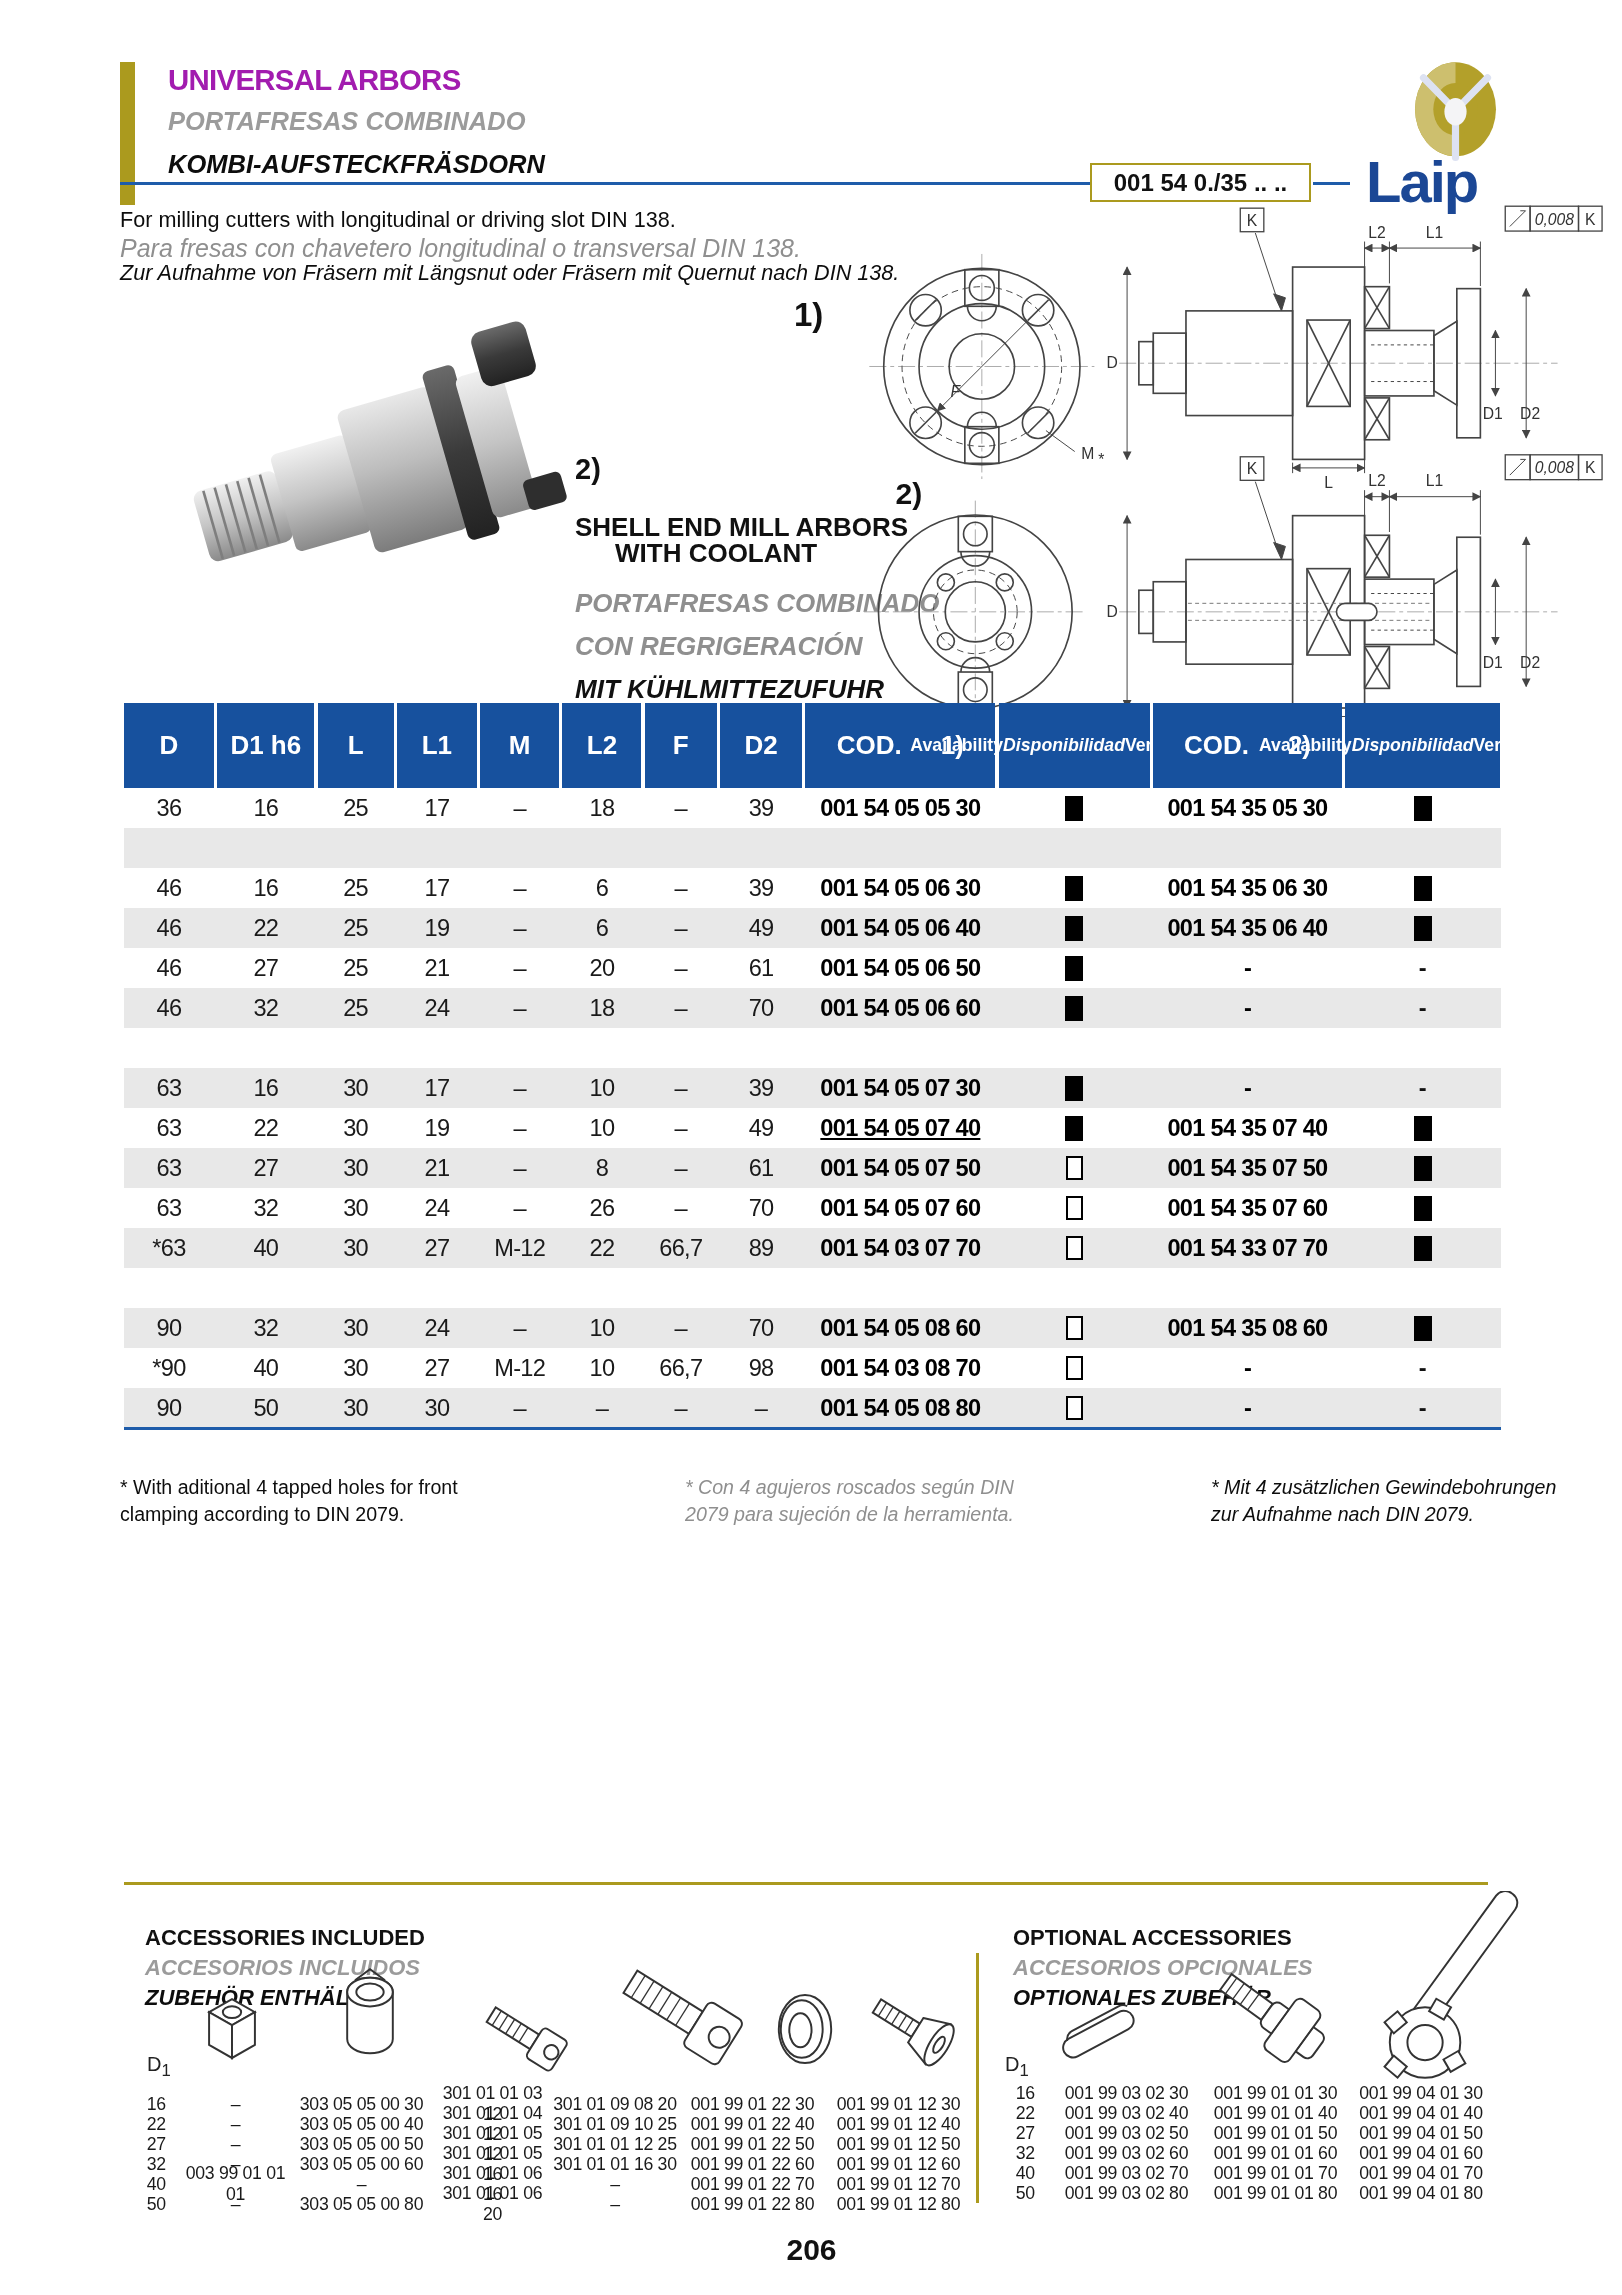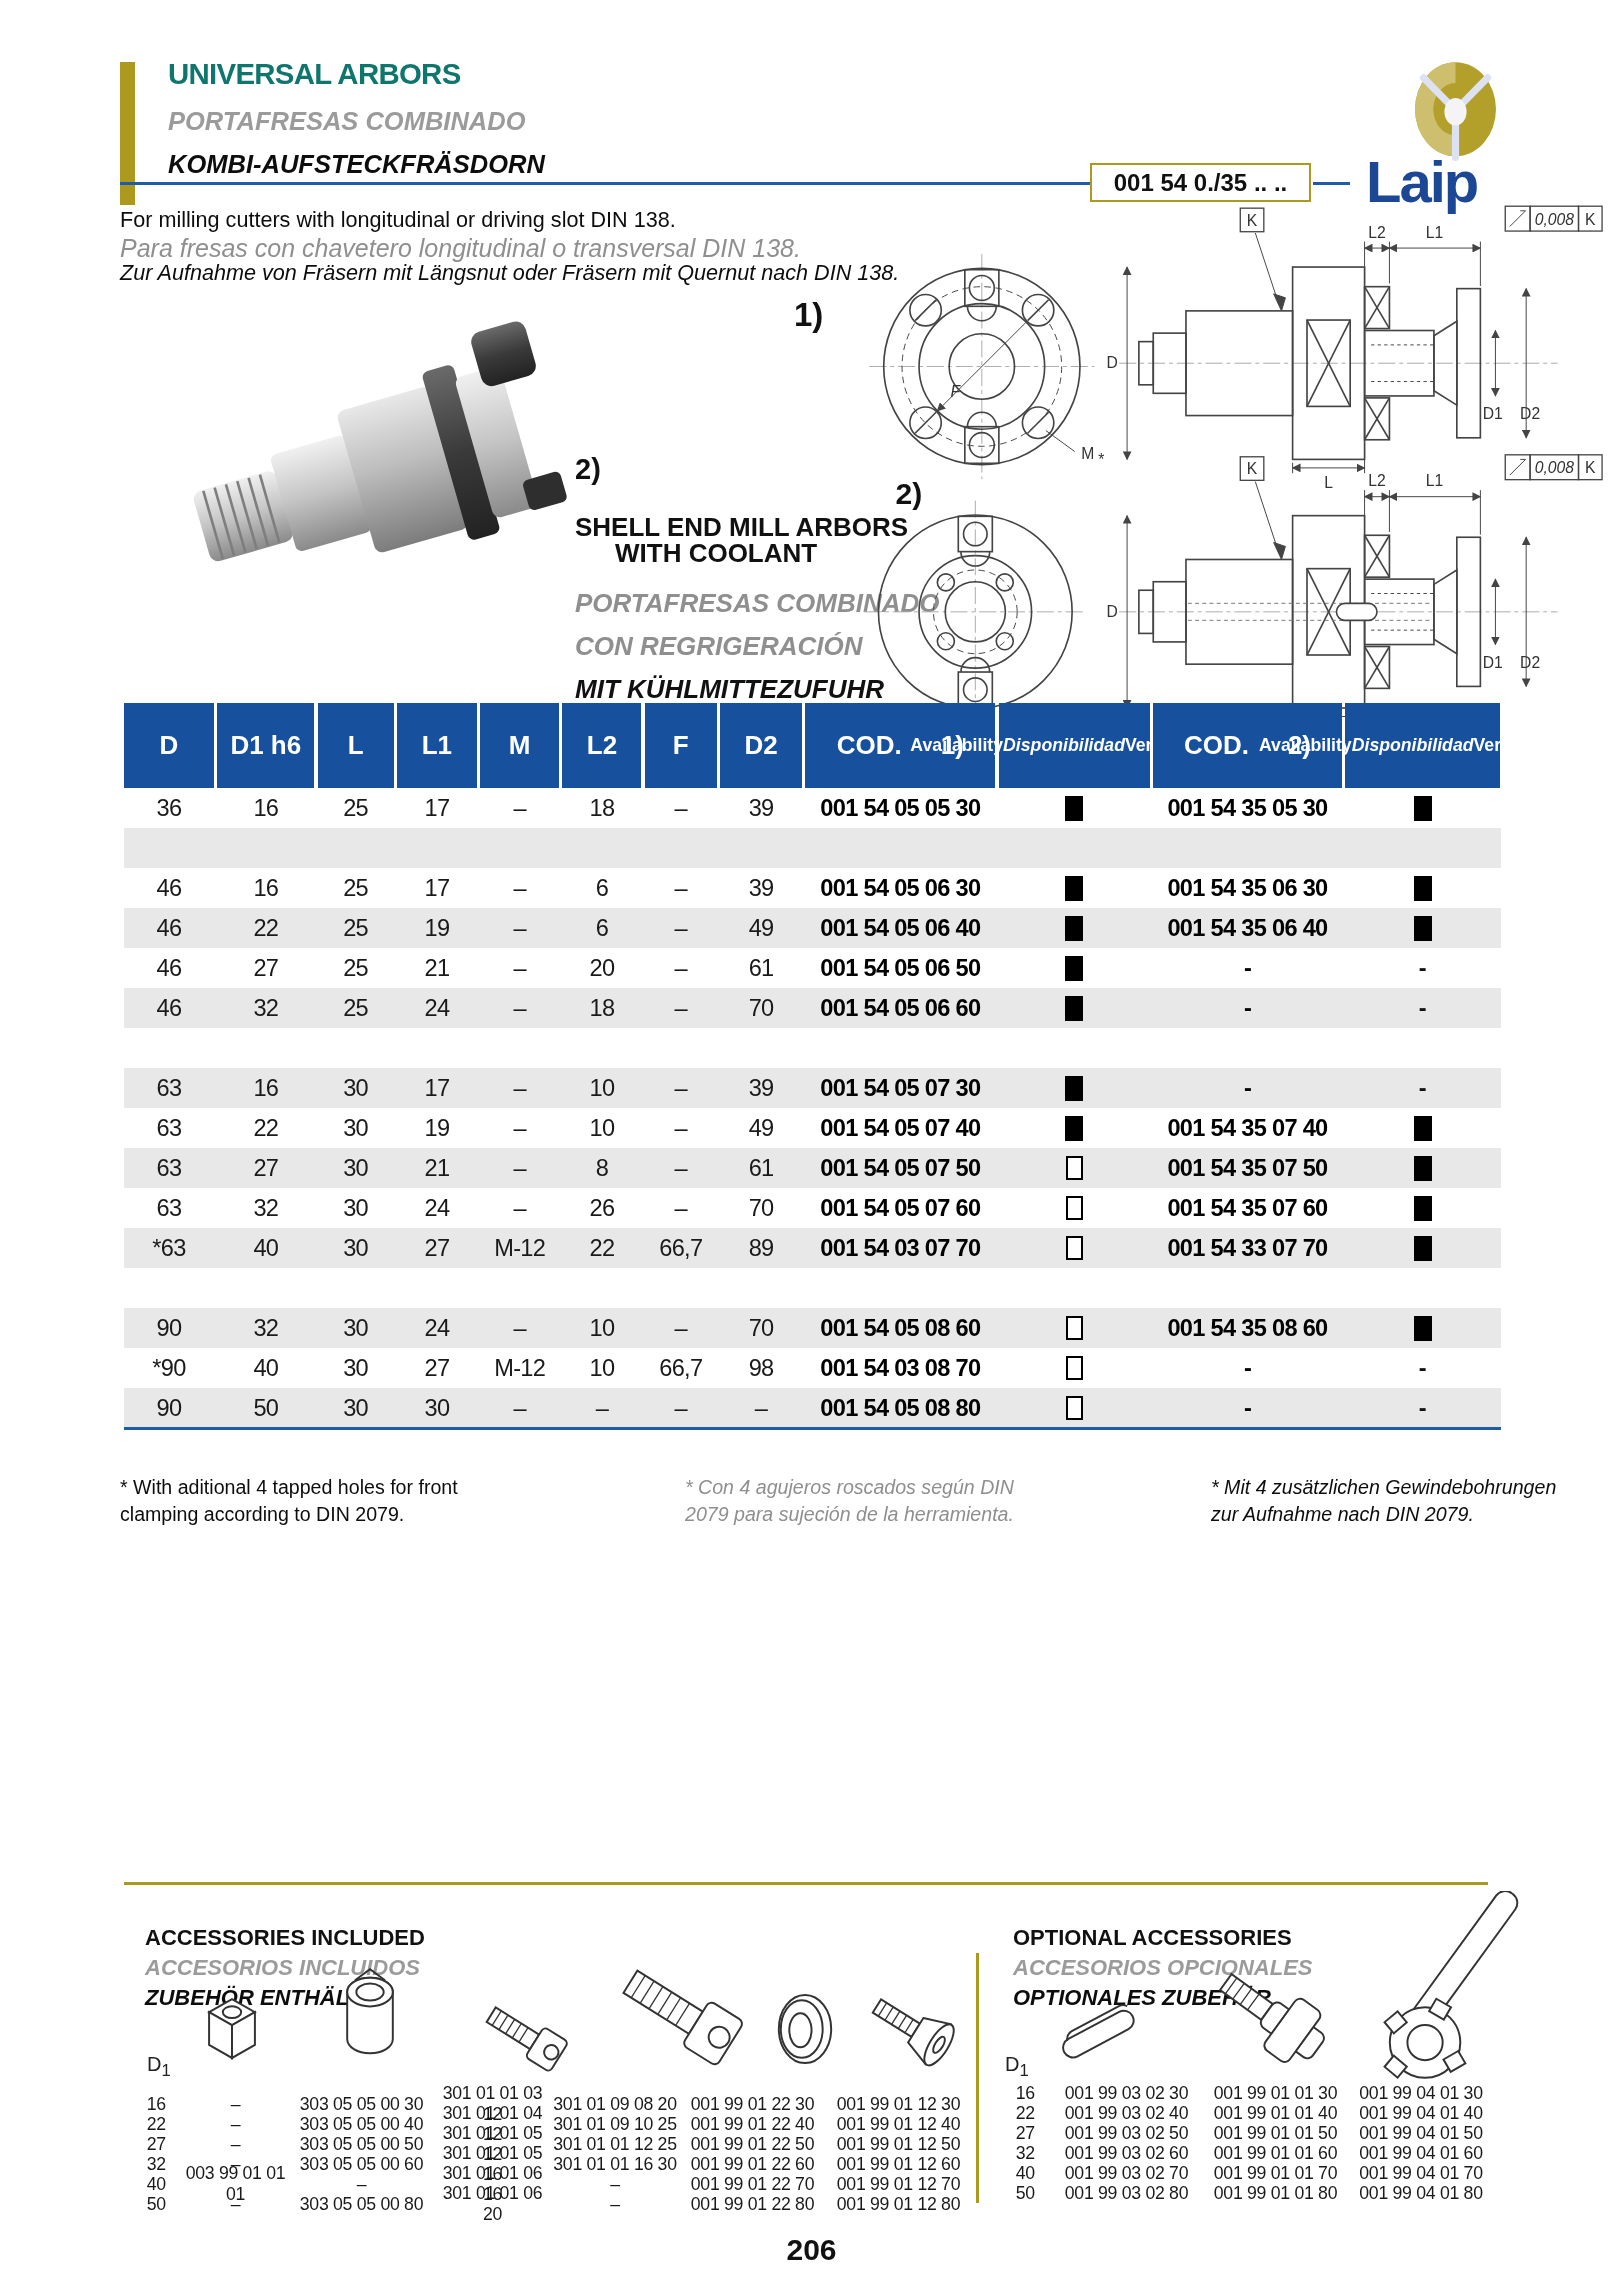--- a/index.html
+++ b/index.html
@@ -3,21 +3,21 @@
 <meta charset="utf-8">
 <style>
   html,body{margin:0;padding:0;background:#888;}
   #page{position:relative;width:1623px;height:2295px;background:#ffffff;
         font-family:"Liberation Sans",sans-serif;color:#111;overflow:hidden;}
   [data-name]{box-sizing:border-box;}
   .abs{position:absolute;}
 
   
   .goldbar{left:120px;top:62px;width:15px;height:143px;background:#ab9a1e;}
-  .title{left:168px;top:57px;font-size:29.4px;font-weight:bold;letter-spacing:-0.7px;color:#0f766e;}
+  .title{left:168px;top:63px;font-size:29.4px;font-weight:bold;letter-spacing:-0.7px;color:#a21caf;}
   .sub-es{left:168px;top:107px;font-size:25.5px;font-weight:bold;font-style:italic;color:#9b9b9b;}
   .sub-de{left:168px;top:150px;font-size:25.5px;font-weight:bold;font-style:italic;color:#0d0d0d;}
   .rule{background:#1e5caa;height:3.3px;}
   .rule-left{left:120px;top:182px;width:970px;}
   .rule-right{left:1313px;top:182px;width:37px;}
   .partbox{left:1090px;top:163px;width:221px;height:39px;border:2.6px solid #ab9a1e;
            display:flex;align-items:center;justify-content:center;
            font-size:24px;font-weight:bold;background:#fff;letter-spacing:0px;}
   .logo-word{left:1366px;top:148px;font-size:58px;font-weight:bold;color:#1b4795;letter-spacing:-2px;}
 
@@ -419,21 +419,21 @@
         </div>
         <div class="trow" data-name="table-row">
           <div class="td td-dim" data-name="dim-cell" style="width: 90px;">63</div>
           <div class="td td-dim" data-name="dim-cell" style="width: 97px;">22</div>
           <div class="td td-dim" data-name="dim-cell" style="width: 76px;">30</div>
           <div class="td td-dim" data-name="dim-cell" style="width: 80px;">19</div>
           <div class="td td-dim" data-name="dim-cell" style="width: 79px;">–</div>
           <div class="td td-dim" data-name="dim-cell" style="width: 79px;">10</div>
           <div class="td td-dim" data-name="dim-cell" style="width: 72px;">–</div>
           <div class="td td-dim" data-name="dim-cell" style="width: 82px;">49</div>
-          <div class="td td-code" data-name="code-cell" style="width: 190px;">001 54 05 07 40</div>
+          <div class="td td-code" data-name="code-cell" style="width: 190px; text-decoration: underline;">001 54 05 07 40</div>
           <div class="td" data-name="availability-cell" style="width: 151px;">
             <span class="sqf" data-name="availability-filled-marker"></span>
           </div>
           <div class="td td-code" data-name="code-cell" style="width: 189px;">001 54 35 07 40</div>
           <div class="td" data-name="availability-cell" style="width: 155px;">
             <span class="sqf" data-name="availability-filled-marker"></span>
           </div>
         </div>
         <div class="trow shade" data-name="table-row">
           <div class="td td-dim" data-name="dim-cell" style="width: 90px;">63</div>

